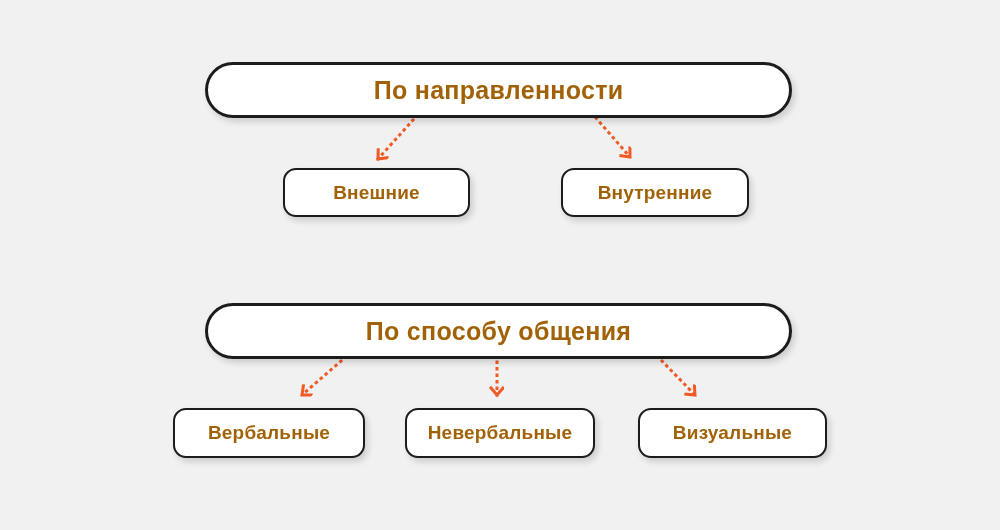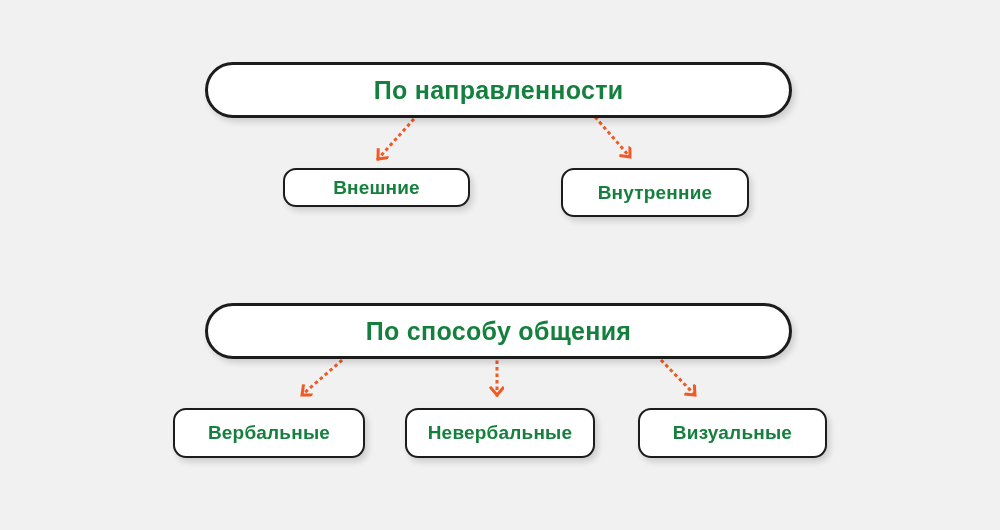--- a/index.html
+++ b/index.html
@@ -16,38 +16,38 @@
     overflow: hidden;
   }
   .node {
     position: absolute;
     box-sizing: border-box;
     background: #ffffff;
     border: 2px solid #1c1c1c;
     display: flex;
     align-items: center;
     justify-content: center;
-    color: #15803d;
+    color: #a16207;
     font-weight: 700;
     box-shadow: 3px 4px 6px rgba(0,0,0,0.15);
   }
   .parent-node {
     border-width: 3px;
     border-radius: 28px;
     font-size: 25px;
     letter-spacing: 0.3px;
   }
   .child-node {
     border-radius: 13px;
     font-size: 19px;
     letter-spacing: 0.2px;
   }
   
   #box-direction   { left: 205px; top:  62px; width: 587px; height: 56px; }
-  #box-external    { left: 283px; top: 168px; width: 187px; height: 39px; }
+  #box-external    { left: 283px; top: 168px; width: 187px; height: 49px; }
   #box-internal    { left: 561px; top: 168px; width: 188px; height: 49px; }
   #box-method      { left: 205px; top: 303px; width: 587px; height: 56px; }
   #box-verbal      { left: 173px; top: 408px; width: 192px; height: 50px; }
   #box-nonverbal   { left: 405px; top: 408px; width: 190px; height: 50px; }
   #box-visual      { left: 638px; top: 408px; width: 189px; height: 50px; }
   .arrow-layer {
     position: absolute;
     left: 0; top: 0;
     width: 1000px;
     height: 530px;

